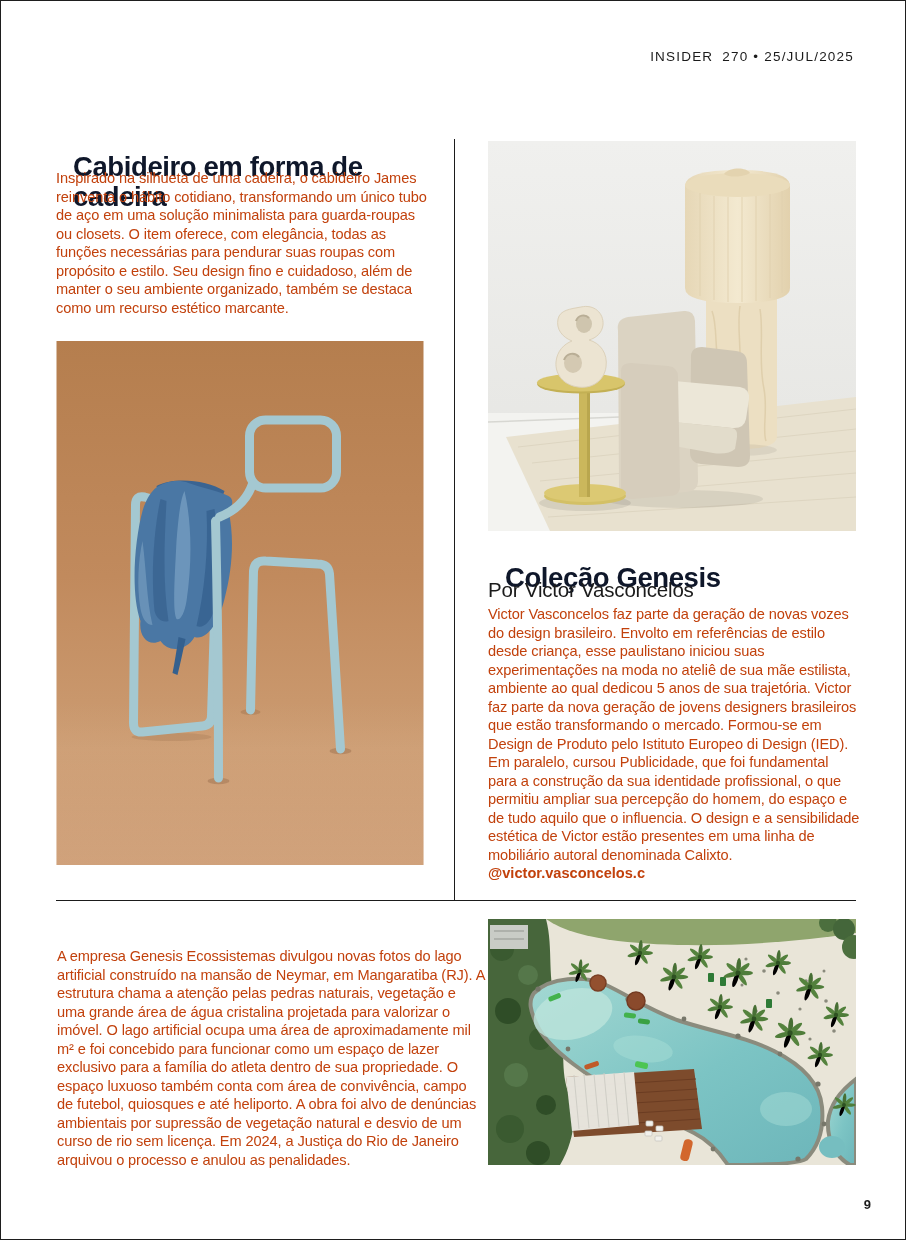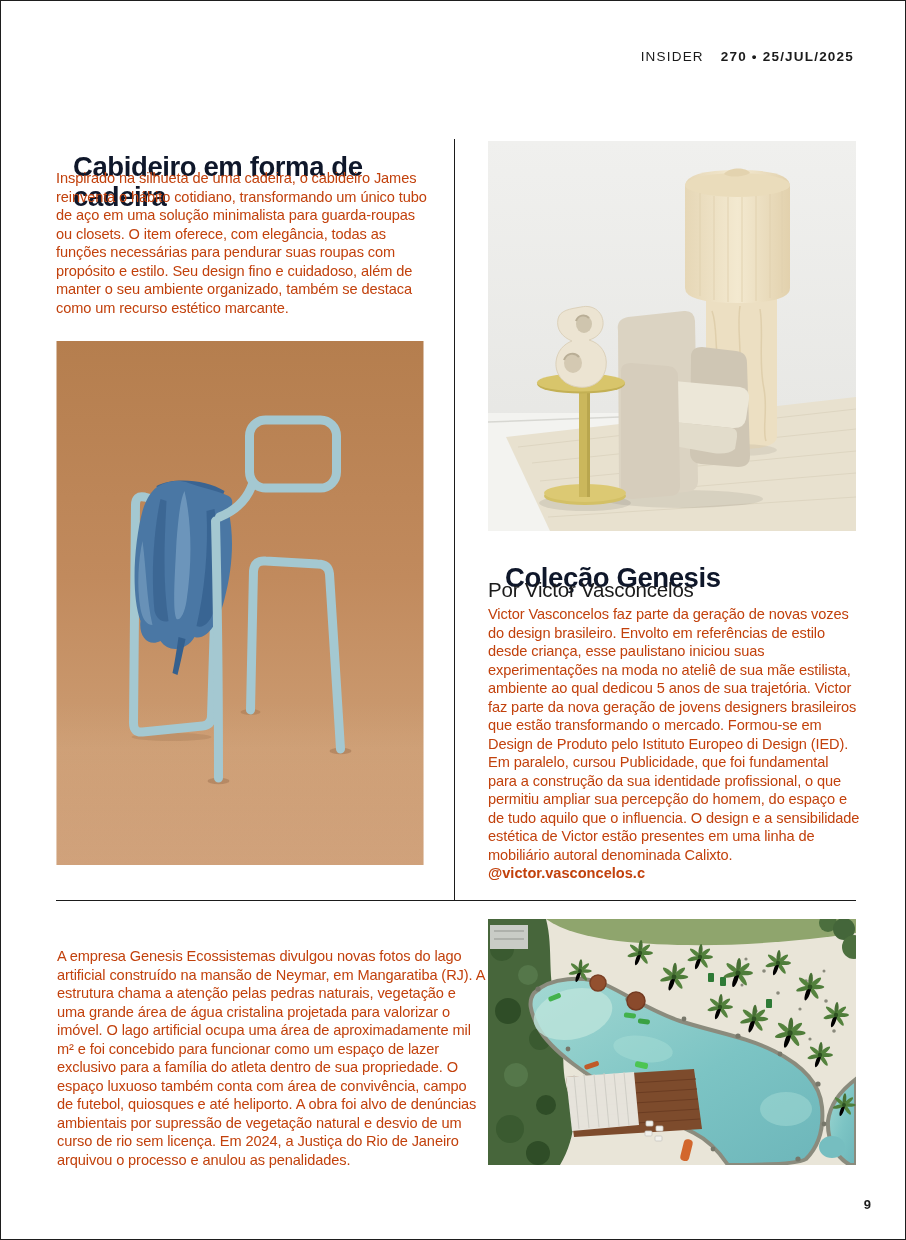--- a/index.html
+++ b/index.html
@@ -5,21 +5,21 @@
   html,body{margin:0;padding:0;background:#f0f0f0;}
   .page{
     position:relative;width:906px;height:1240px;margin:0 auto;
     background:#ffffff;border:1px solid #1e1e1e;box-sizing:border-box;
     font-family:"Liberation Sans",sans-serif;color:#1f1f1f;overflow:hidden;
   }
   .abs{position:absolute;}
   
   .masthead{position:absolute;top:48px;right:51px;font-size:13.5px;letter-spacing:1.2px;color:#1b1b1b;white-space:nowrap;}
   .masthead .brand{font-weight:400;}
-  .masthead .meta{font-weight:700;margin-left:12px;}
+  .masthead .meta{font-weight:400;margin-left:4px;}
   
   .vdivider{position:absolute;left:453px;top:138px;width:1px;height:761px;background:#1b1b1b;}
   .hdivider{position:absolute;left:55px;top:899px;width:800px;height:1px;background:#1b1b1b;}
   
   h1,h2,h3{margin:17px;font-weight:700;color:#0f172a;letter-spacing:-0.4px;}
   .headline{font-size:27.5px;line-height:30px;}
   .byline{font-size:20.5px;line-height:24px;letter-spacing:-0.2px;font-weight:400;color:#1b1b1b;}
   .body-copy{margin:0;font-size:14.6px;line-height:18.5px;letter-spacing:-0.1px;color:#c2410c;text-align:left;}
   .body-copy b{font-weight:700;letter-spacing:0;margin-top:20px;}
   #art1-title{left:55px;top:134px;width:380px;}

